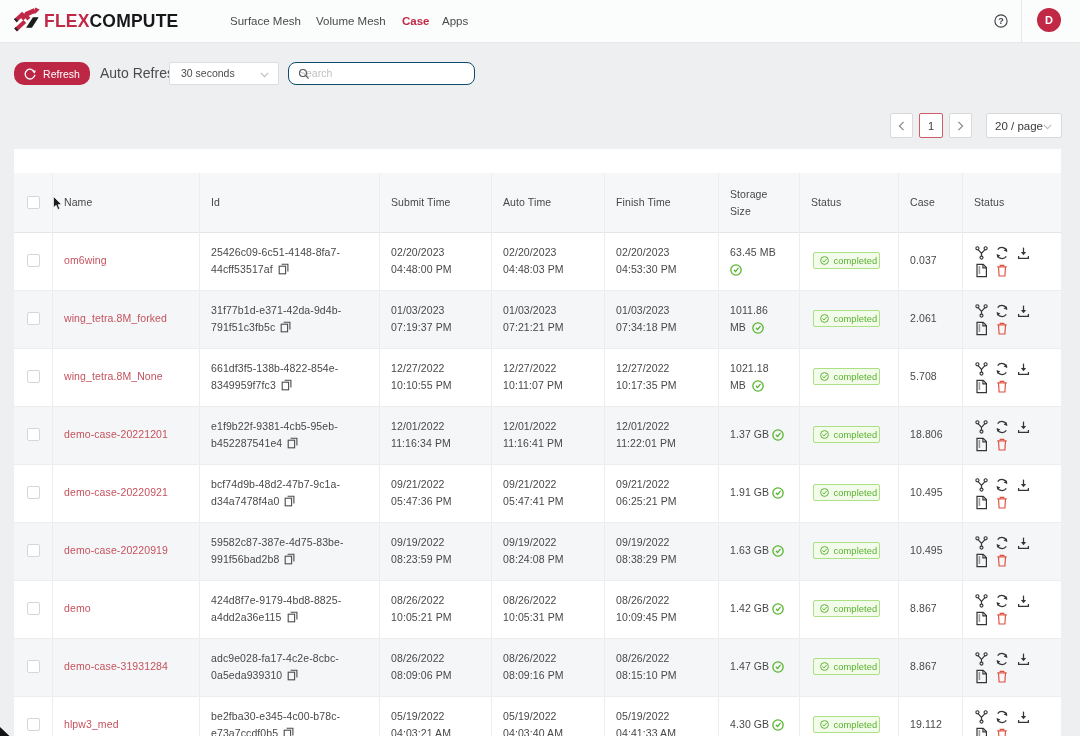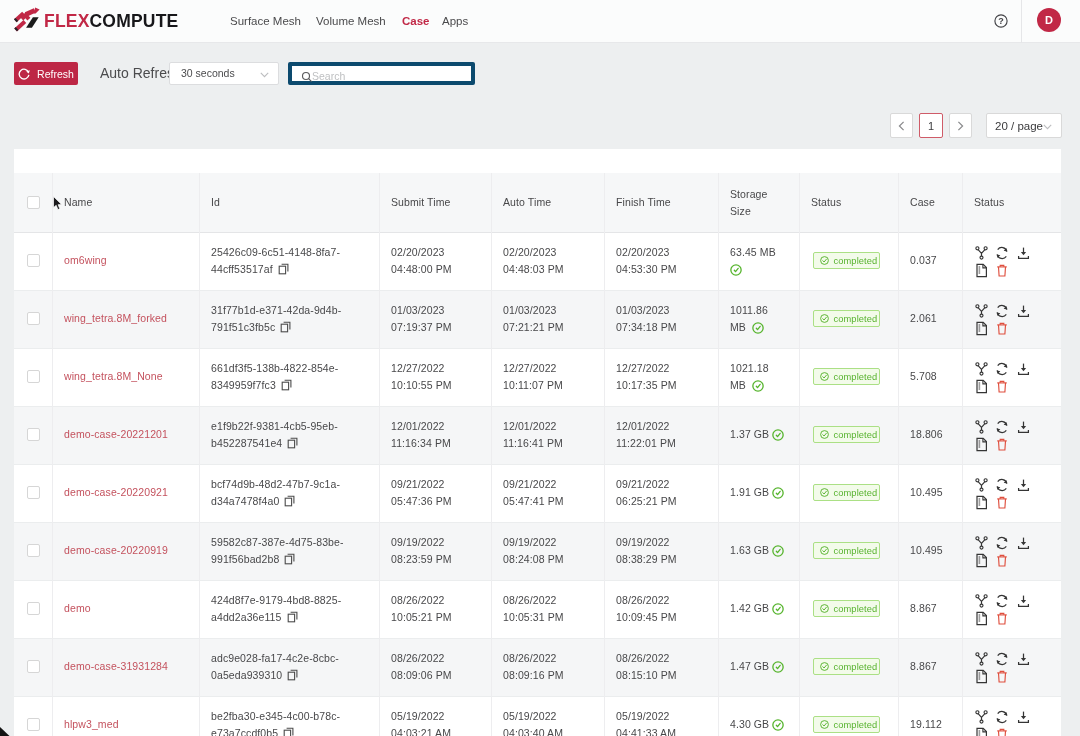--- a/index.html
+++ b/index.html
@@ -37,33 +37,33 @@
 <span class="nav" style="left:230px">Surface Mesh</span>
 <span class="nav" style="left:316px">Volume Mesh</span>
 <span class="nav navr" style="left:402px">Case</span>
 <span class="nav" style="left:442px">Apps</span>
 <svg class="abs" style="left:994px;top:14px" width="14" height="14" viewBox="0 0 14 14">
 <circle cx="7" cy="7" r="6.1" fill="none" stroke="#424246" stroke-width="1.15"></circle>
 <text x="7" y="10.2" font-size="9" font-weight="bold" fill="#424246" text-anchor="middle" font-family="Liberation Sans">?</text>
   </svg>
 <div class="abs" style="left:1021px;top:0;width:1px;height:43px;background:#e5e6e8"></div>
 <div class="abs" style="left:1037px;top:8px;width:24px;height:24px;border-radius:50%;background:#c12846;color:#fff;font-size:11px;font-weight:bold;text-align:center;line-height:24px">D</div>
-<div class="abs" style="left:14px;top:62px;width:64px;height:23px;background:#bd2745;border-radius:2px;display:flex;align-items:center;justify-content:center;color:#fff;font-size:10.5px">
+<div class="abs" style="left:14px;top:62px;width:76px;height:23px;background:#bd2745;border-radius:10px;display:flex;align-items:center;justify-content:center;color:#fff;font-size:10.5px">
 <svg width="12" height="12" viewBox="0 0 12 12" style="margin-right:7px">
       <path d="M10.6 4.2 A4.9 4.9 0 1 0 10.9 6.9" fill="none" stroke="#fff" stroke-width="1.3"></path>
       <path d="M11.8 2.2 L10.8 5.4 L8.2 3.4 Z" fill="#fff"></path>
     </svg>
 <span>Refresh</span>
   </div>
 <div class="abs" style="left:100px;top:62px;height:23px;line-height:23px;font-size:14px;color:#4b4b4d">Auto Refresh:</div>
 <div class="abs" style="left:169px;top:62px;width:110px;height:23px;background:#fff;border:1px solid #dcdddf;border-radius:2px;font-size:10.5px;color:#4b4b4d;line-height:21px;padding-left:11px">30 seconds
 <svg width="9" height="6" viewBox="0 0 9 6" style="position:absolute;right:9px;top:9px">
       <path d="M0.8 0.8 L4.5 4.6 L8.2 0.8" fill="none" stroke="#bcbdbf" stroke-width="1.1"></path>
     </svg></div>
-<div class="abs" style="left:288px;top:62px;width:187px;height:23px;background:#fff;border:4px solid #0c4a6e;border-radius:2px;font-size:10.5px;color:#bfc0c2;line-height:21px;padding-left:20px">Search
+<div class="abs" style="left:288px;top:62px;width:187px;height:23px;background:#fff;border:1px solid #0c4a6e;border-radius:8px;font-size:10.5px;color:#bfc0c2;line-height:21px;padding-left:10px">Search
 <svg width="12" height="12" viewBox="0 0 12 12" style="position:absolute;left:9px;top:5px">
       <circle cx="5" cy="5" r="3.5" fill="none" stroke="#5a5a5c" stroke-width="1.15"></circle>
       <path d="M7.6 7.6 L10.6 10.6" stroke="#5a5a5c" stroke-width="1.15"></path>
     </svg></div>
 <div class="btn" style="left:890px;top:113px;width:23px;height:25px">
     <svg width="7" height="10" viewBox="0 0 7 10">
       <path d="M5.6 0.8 L1.4 5 L5.6 9.2" fill="none" stroke="#88898b" stroke-width="1.2"></path>
     </svg>
   </div>
 <div class="btn" style="left:919px;top:113px;width:24px;height:25px;border-color:#cf5b68;font-size:11px;color:#3a3a3c">1</div>

